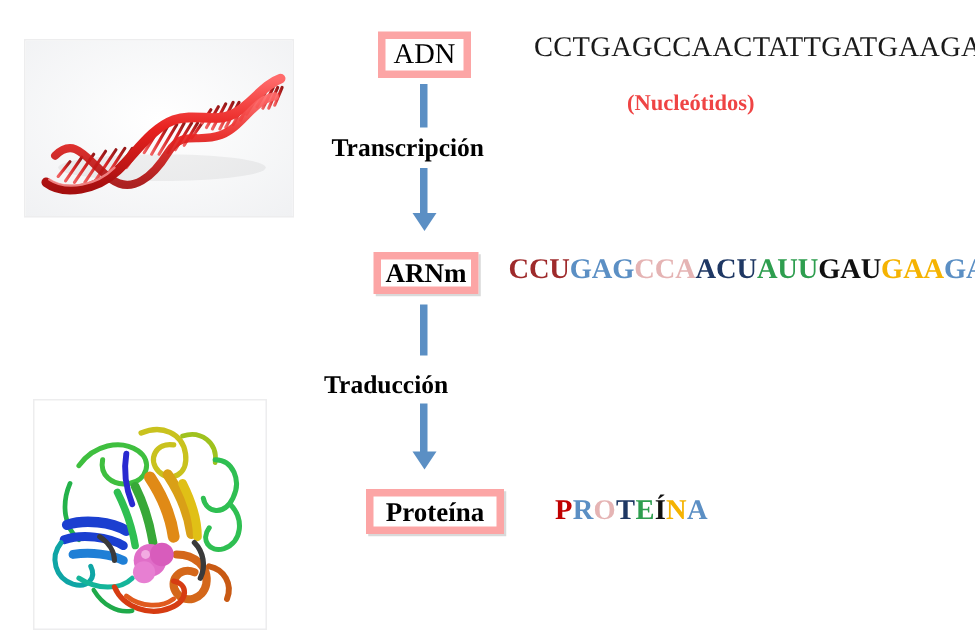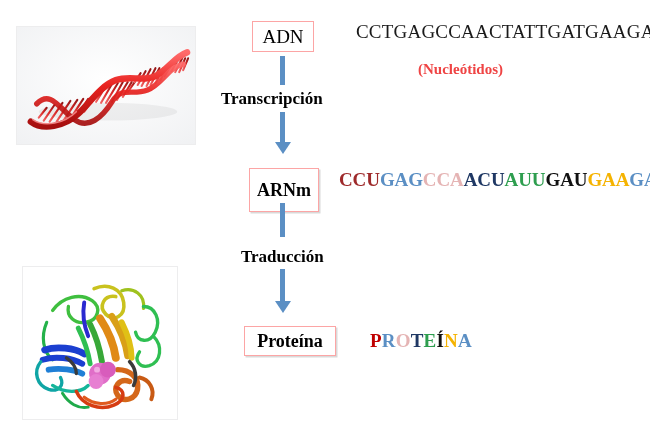--- a/index.html
+++ b/index.html
@@ -36,41 +36,41 @@
     width: 156px;
     height: 154px;
   }
   .photo svg { display: block; width: 100%; height: 100%; }
 
   
   .node-box {
     position: absolute;
     box-sizing: border-box;
     background: #ffffff;
-    border: 1px solid #fca5a5;
+    border: 5px solid #fca5a5;
     display: flex;
     align-items: center;
     justify-content: center;
     color: #000000;
     line-height: 1;
     white-space: nowrap;
   }
   #box-adn {
     left: 252px;
     top: 21px;
     width: 62px;
     height: 31px;
     font-size: 19px;
     font-weight: 400;
   }
   #box-arnm {
     left: 249px;
     top: 168px;
     width: 70px;
-    height: 44px;
+    height: 28px;
     font-size: 18px;
     font-weight: 700;
     box-shadow: 1.5px 1.5px 0 0 #d9d9d9;
   }
   #box-proteina {
     left: 244px;
     top: 326px;
     width: 92px;
     height: 30px;
     font-size: 18px;
@@ -102,21 +102,21 @@
   
   .step-label {
     position: absolute;
     font-weight: 700;
     font-size: 17px;
     color: #000000;
     white-space: nowrap;
     line-height: 1;
   }
   #label-transcripcion { left: 221px; top: 90px; }
-  #label-traduccion    { left: 241px; top: 248px; }
+  #label-traduccion    { left: 216px; top: 248px; }
 
   
   #dna-sequence {
     position: absolute;
     left: 356px;
     top: 22px;
     font-size: 19px;
     letter-spacing: 0.2px;
     color: #1a1a1a;
     white-space: nowrap;

